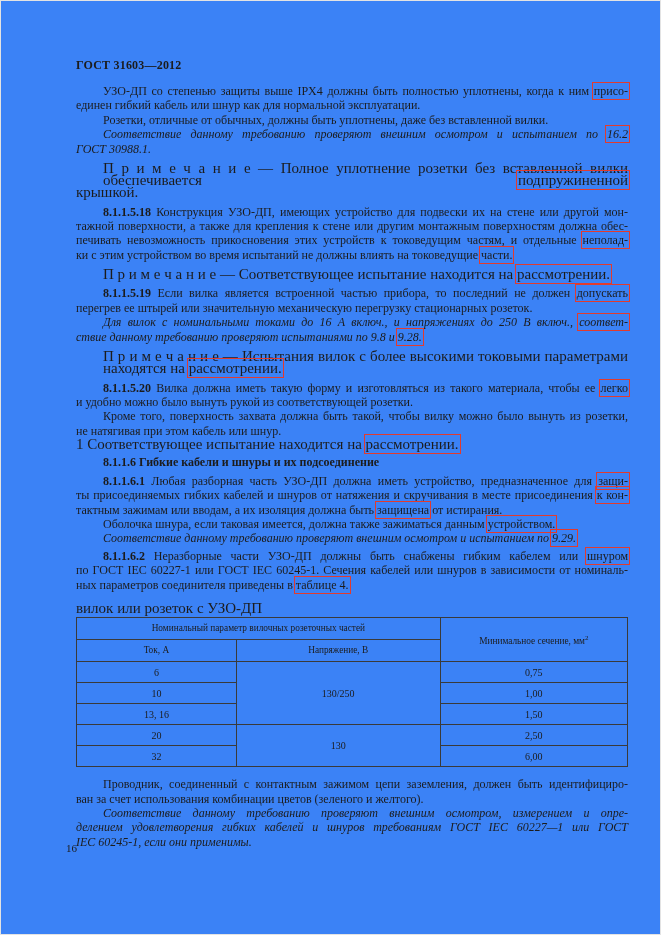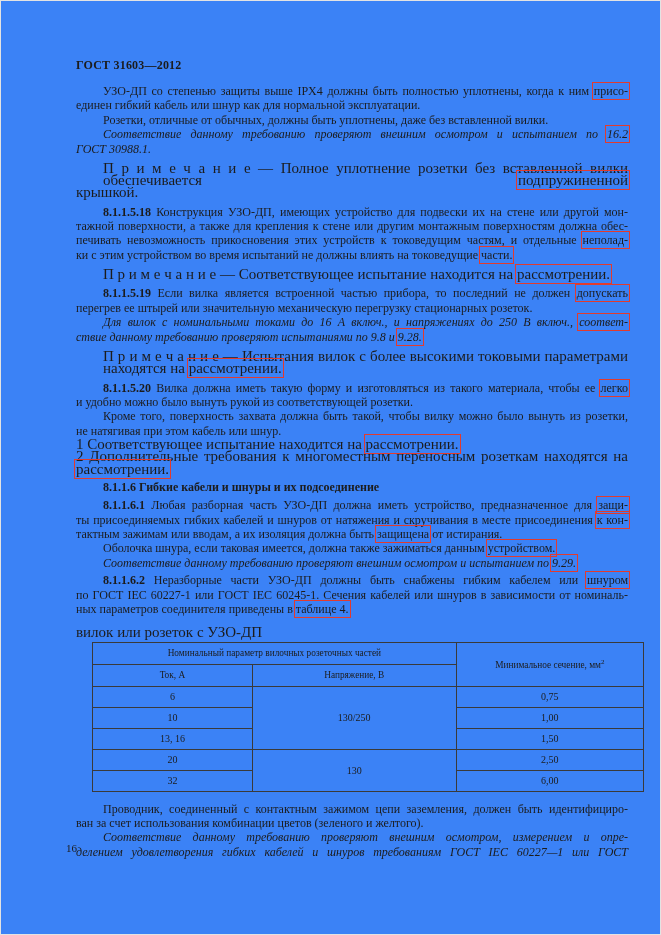--- a/index.html
+++ b/index.html
@@ -19,21 +19,21 @@
   .para.clause { margin-top: 3px; }
   .para.note, .para.note-tight, .para.caption { font-size: 15px; line-height: 12.2px; }
   .para.note { margin: 6px 0; }
   .para.note-tight { margin: 0; }
   .para.caption { margin: 10px 0 3px 0; }
   .pline { text-align: justify; text-align-last: justify; }
   .pline.last { text-align-last: left; }
   .pline.indent { padding-left: 27px; }
   .redbox { outline: 1.5px solid #e23b2e; outline-offset: 1px; }
   b { font-weight: bold; }
-  table.spec { border-collapse: collapse; width: 100%; margin: 0 0 10px 16px; font-size: 10px; table-layout: fixed; border-radius: 13px; }
+  table.spec { border-collapse: collapse; width: 100%; margin: 0 0 10px 0; font-size: 10px; table-layout: fixed; border-radius: 13px; }
   .spec th, .spec td {
     border: 1px solid #3a3a3a; text-align: center; vertical-align: middle;
     padding: 3px 5px; font-weight: normal;
   }
   .spec thead th { font-size: 9.3px; line-height: 11px; padding: 5px 6px; }
   .spec td { height: 21px; }
   .spec sup { font-size: 7px; }
   .col-current { width: 29%; } .col-voltage { width: 37%; } .col-section { width: 34%; }
   .page-number { position: absolute; left: 65px; top: 841px; font-size: 11px; }
 </style>
@@ -84,23 +84,20 @@
         <div class="para body clause">
           <div class="pline indent"><b>8.1.1.5.20</b> Вилка должна иметь такую форму и изготовляться из такого материала, чтобы ее <span class="redbox">легко</span></div>
           <div class="pline last">и удобно можно было вынуть рукой из соответствующей розетки.</div>
         </div>
         <div class="para body">
           <div class="pline indent">Кроме того, поверхность захвата должна быть такой, чтобы вилку можно было вынуть из розетки,</div>
           <div class="pline last">не натягивая при этом кабель или шнур.</div>
         </div>
         <div class="para note-tight">
           <div class="pline last">1 Соответствующее испытание находится на <span class="redbox">рассмотрении.</span></div>
-        </div>
-        <div class="para note-tight">
-          <div class="pline last">2 Дополнительные требования к многоместным переносным розеткам находятся на <span class="redbox">рассмотрении.</span></div>
         </div>
         <div class="para heading">
           <div class="pline last indent">8.1.1.6 Гибкие кабели и шнуры и их подсоединение</div>
         </div>
         <div class="para body clause">
           <div class="pline indent"><b>8.1.1.6.1</b> Любая разборная часть УЗО-ДП должна иметь устройство, предназначенное для <span class="redbox">защи-</span></div>
           <div class="pline">ты присоединяемых гибких кабелей и шнуров от натяжения и скручивания в месте присоединения <span class="redbox">к кон-</span></div>
           <div class="pline last">тактным зажимам или вводам, а их изоляция должна быть <span class="redbox">защищена</span> от истирания.</div>
         </div>
         <div class="para body">
@@ -165,19 +162,20 @@
     </table>
 
     <div id="flow-bottom">
         <div class="para body">
           <div class="pline indent">Проводник, соединенный с контактным зажимом цепи заземления, должен быть идентифициро-</div>
           <div class="pline last">ван за счет использования комбинации цветов (зеленого и желтого).</div>
         </div>
         <div class="para italic">
           <div class="pline indent">Соответствие данному требованию проверяют внешним осмотром, измерением и опре-</div>
           <div class="pline">делением удовлетворения гибких кабелей и шнуров требованиям ГОСТ IEC 60227—1 или ГОСТ</div>
+          <div class="pline last">IEC 60245-1, если они применимы.</div>
         </div>
       </div>
 
   </div>
 
   <div class="page-number">16</div>
 </div>
 
 </body></html>

